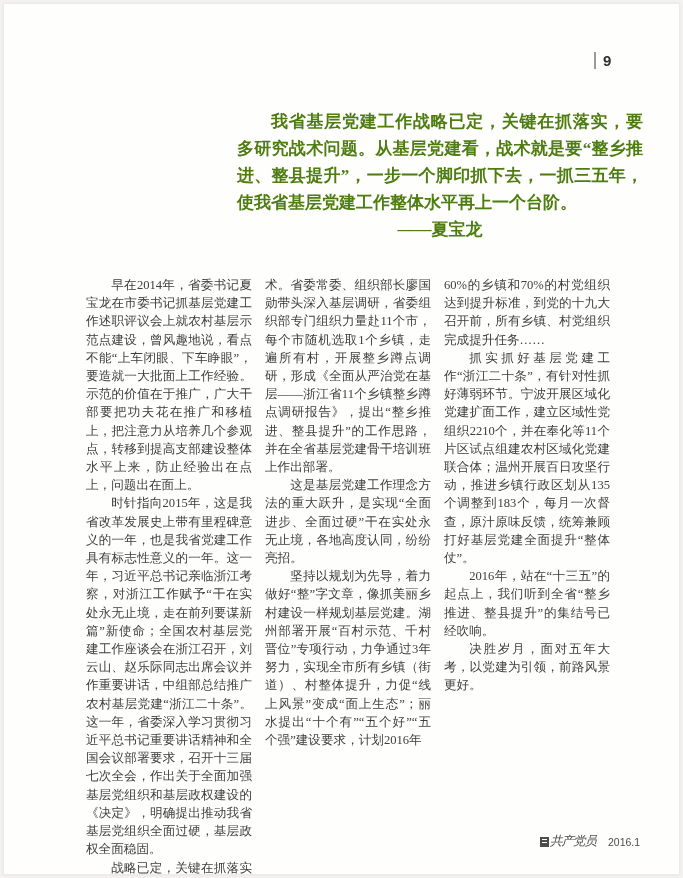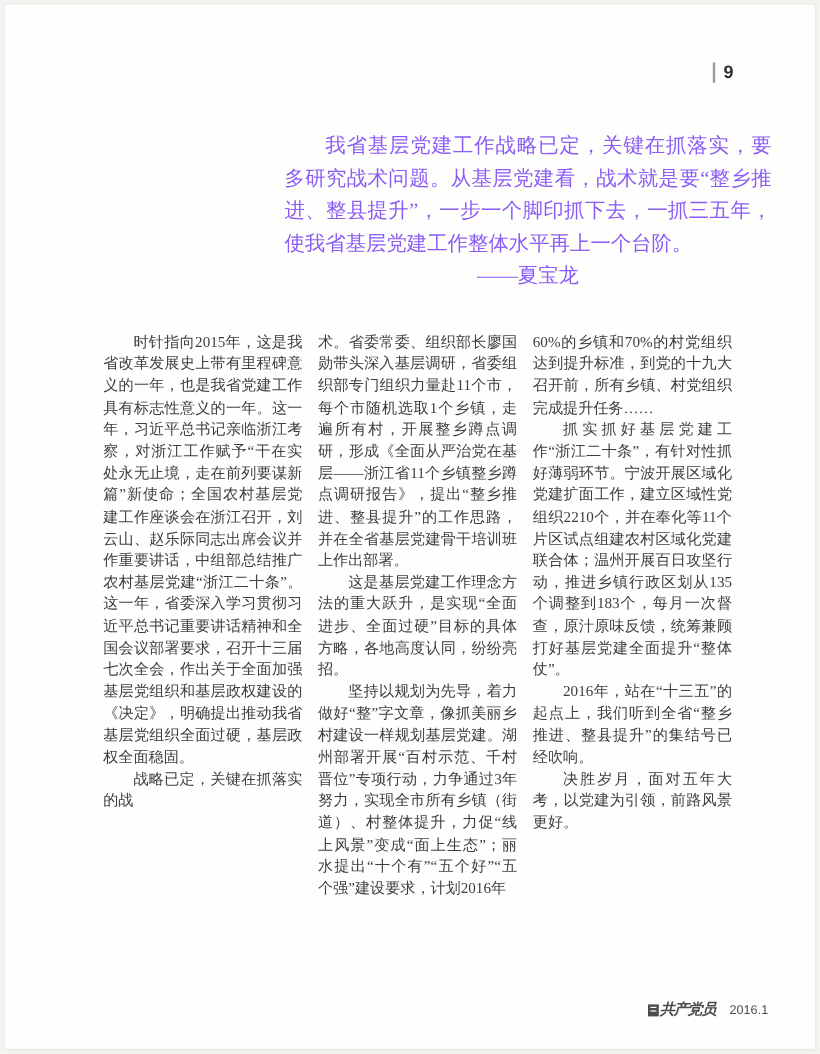--- a/index.html
+++ b/index.html
@@ -39,24 +39,24 @@
     font-weight: 600;
     color: #2e2e2e;
     letter-spacing: 0.5px;
   }
   
   .quote {
     position: absolute;
     left: 233px;
     top: 104px;
     width: 406px;
-    font-weight: normal;
+    font-weight: bold;
     font-size: 17px;
     line-height: 27px;
-    color: #8b5cf6;
+    color: #4d7c0f;
     text-align: justify;
   }
   .quote-text {
     margin: 0;
     text-indent: 2em;
   }
   .quote-attr {
     margin: 0;
     text-align: center;
   }
@@ -101,21 +101,21 @@
     left: 2px;
     top: 2px;
     width: 5px;
     height: 1px;
     background: #fefefd;
     box-shadow: 0 3px 0 #fefefd;
   }
   .logo-text {
     font-family: "Liberation Serif", serif;
     font-style: italic;
-    font-weight: bold;
+    font-weight: normal;
     font-size: 12.5px;
     letter-spacing: -1px;
     color: #4c4c4c;
   }
   .issue {
     font-family: "Liberation Sans", sans-serif;
     font-size: 10.5px;
     color: #4c4c4c;
     margin-left: 12px;
   }
@@ -130,26 +130,27 @@
     <span class="pn-num">9</span>
   </div>
 
   <div class="quote">
     <p class="quote-text">我省基层党建工作战略已定，关键在抓落实，要多研究战术问题。从基层党建看，战术就是要“整乡推进、整县提升”，一步一个脚印抓下去，一抓三五年，使我省基层党建工作整体水平再上一个台阶。</p>
     <p class="quote-attr">——夏宝龙</p>
   </div>
 
   <div class="columns">
     <div class="col">
+      <p class="para indent">早在2014年，省委书记夏宝龙在市委书记抓基层党建工作述职评议会上就农村基层示范点建设，曾风趣地说，看点不能“上车闭眼、下车睁眼”，要造就一大批面上工作经验。示范的价值在于推广，广大干部要把功夫花在推广和移植上，把注意力从培养几个参观点，转移到提高支部建设整体水平上来，防止经验出在点上，问题出在面上。</p>
       <p class="para indent">时针指向2015年，这是我省改革发展史上带有里程碑意义的一年，也是我省党建工作具有标志性意义的一年。这一年，习近平总书记亲临浙江考察，对浙江工作赋予“干在实处永无止境，走在前列要谋新篇”新使命；全国农村基层党建工作座谈会在浙江召开，刘云山、赵乐际同志出席会议并作重要讲话，中组部总结推广农村基层党建“浙江二十条”。这一年，省委深入学习贯彻习近平总书记重要讲话精神和全国会议部署要求，召开十三届七次全会，作出关于全面加强基层党组织和基层政权建设的《决定》，明确提出推动我省基层党组织全面过硬，基层政权全面稳固。</p>
       <p class="para indent">战略已定，关键在抓落实的战</p>
     </div>
     <div class="col">
       <p class="para">术。省委常委、组织部长廖国勋带头深入基层调研，省委组织部专门组织力量赴11个市，每个市随机选取1个乡镇，走遍所有村，开展整乡蹲点调研，形成《全面从严治党在基层——浙江省11个乡镇整乡蹲点调研报告》，提出“整乡推进、整县提升”的工作思路，并在全省基层党建骨干培训班上作出部署。</p>
-      <p class="para indent">这是基层党建工作理念方法的重大跃升，是实现“全面进步、全面过硬”目标的具体方略，各地高度认同，纷纷亮招。</p>
+      <p class="para indent">这是基层党建工作理念方法的重大跃升，是实现“全面进步、全面过硬”干在实处永无止境，各地高度认同，纷纷亮招。</p>
       <p class="para indent">坚持以规划为先导，着力做好“整”字文章，像抓美丽乡村建设一样规划基层党建。湖州部署开展“百村示范、千村晋位”专项行动，力争通过3年努力，实现全市所有乡镇（街道）、村整体提升，力促“线上风景”变成“面上生态”；丽水提出“十个有”“五个好”“五个强”建设要求，计划2016年</p>
     </div>
     <div class="col">
       <p class="para">60%的乡镇和70%的村党组织达到提升标准，到党的十九大召开前，所有乡镇、村党组织完成提升任务……</p>
       <p class="para indent">抓实抓好基层党建工作“浙江二十条”，有针对性抓好薄弱环节。宁波开展区域化党建扩面工作，建立区域性党组织2210个，并在奉化等11个片区试点组建农村区域化党建联合体；温州开展百日攻坚行动，推进乡镇行政区划从135个调整到183个，每月一次督查，原汁原味反馈，统筹兼顾打好基层党建全面提升“整体仗”。</p>
       <p class="para indent">2016年，站在“十三五”的起点上，我们听到全省“整乡推进、整县提升”的集结号已经吹响。</p>
       <p class="para indent">决胜岁月，面对五年大考，以党建为引领，前路风景更好。</p>
     </div>
   </div>
 

